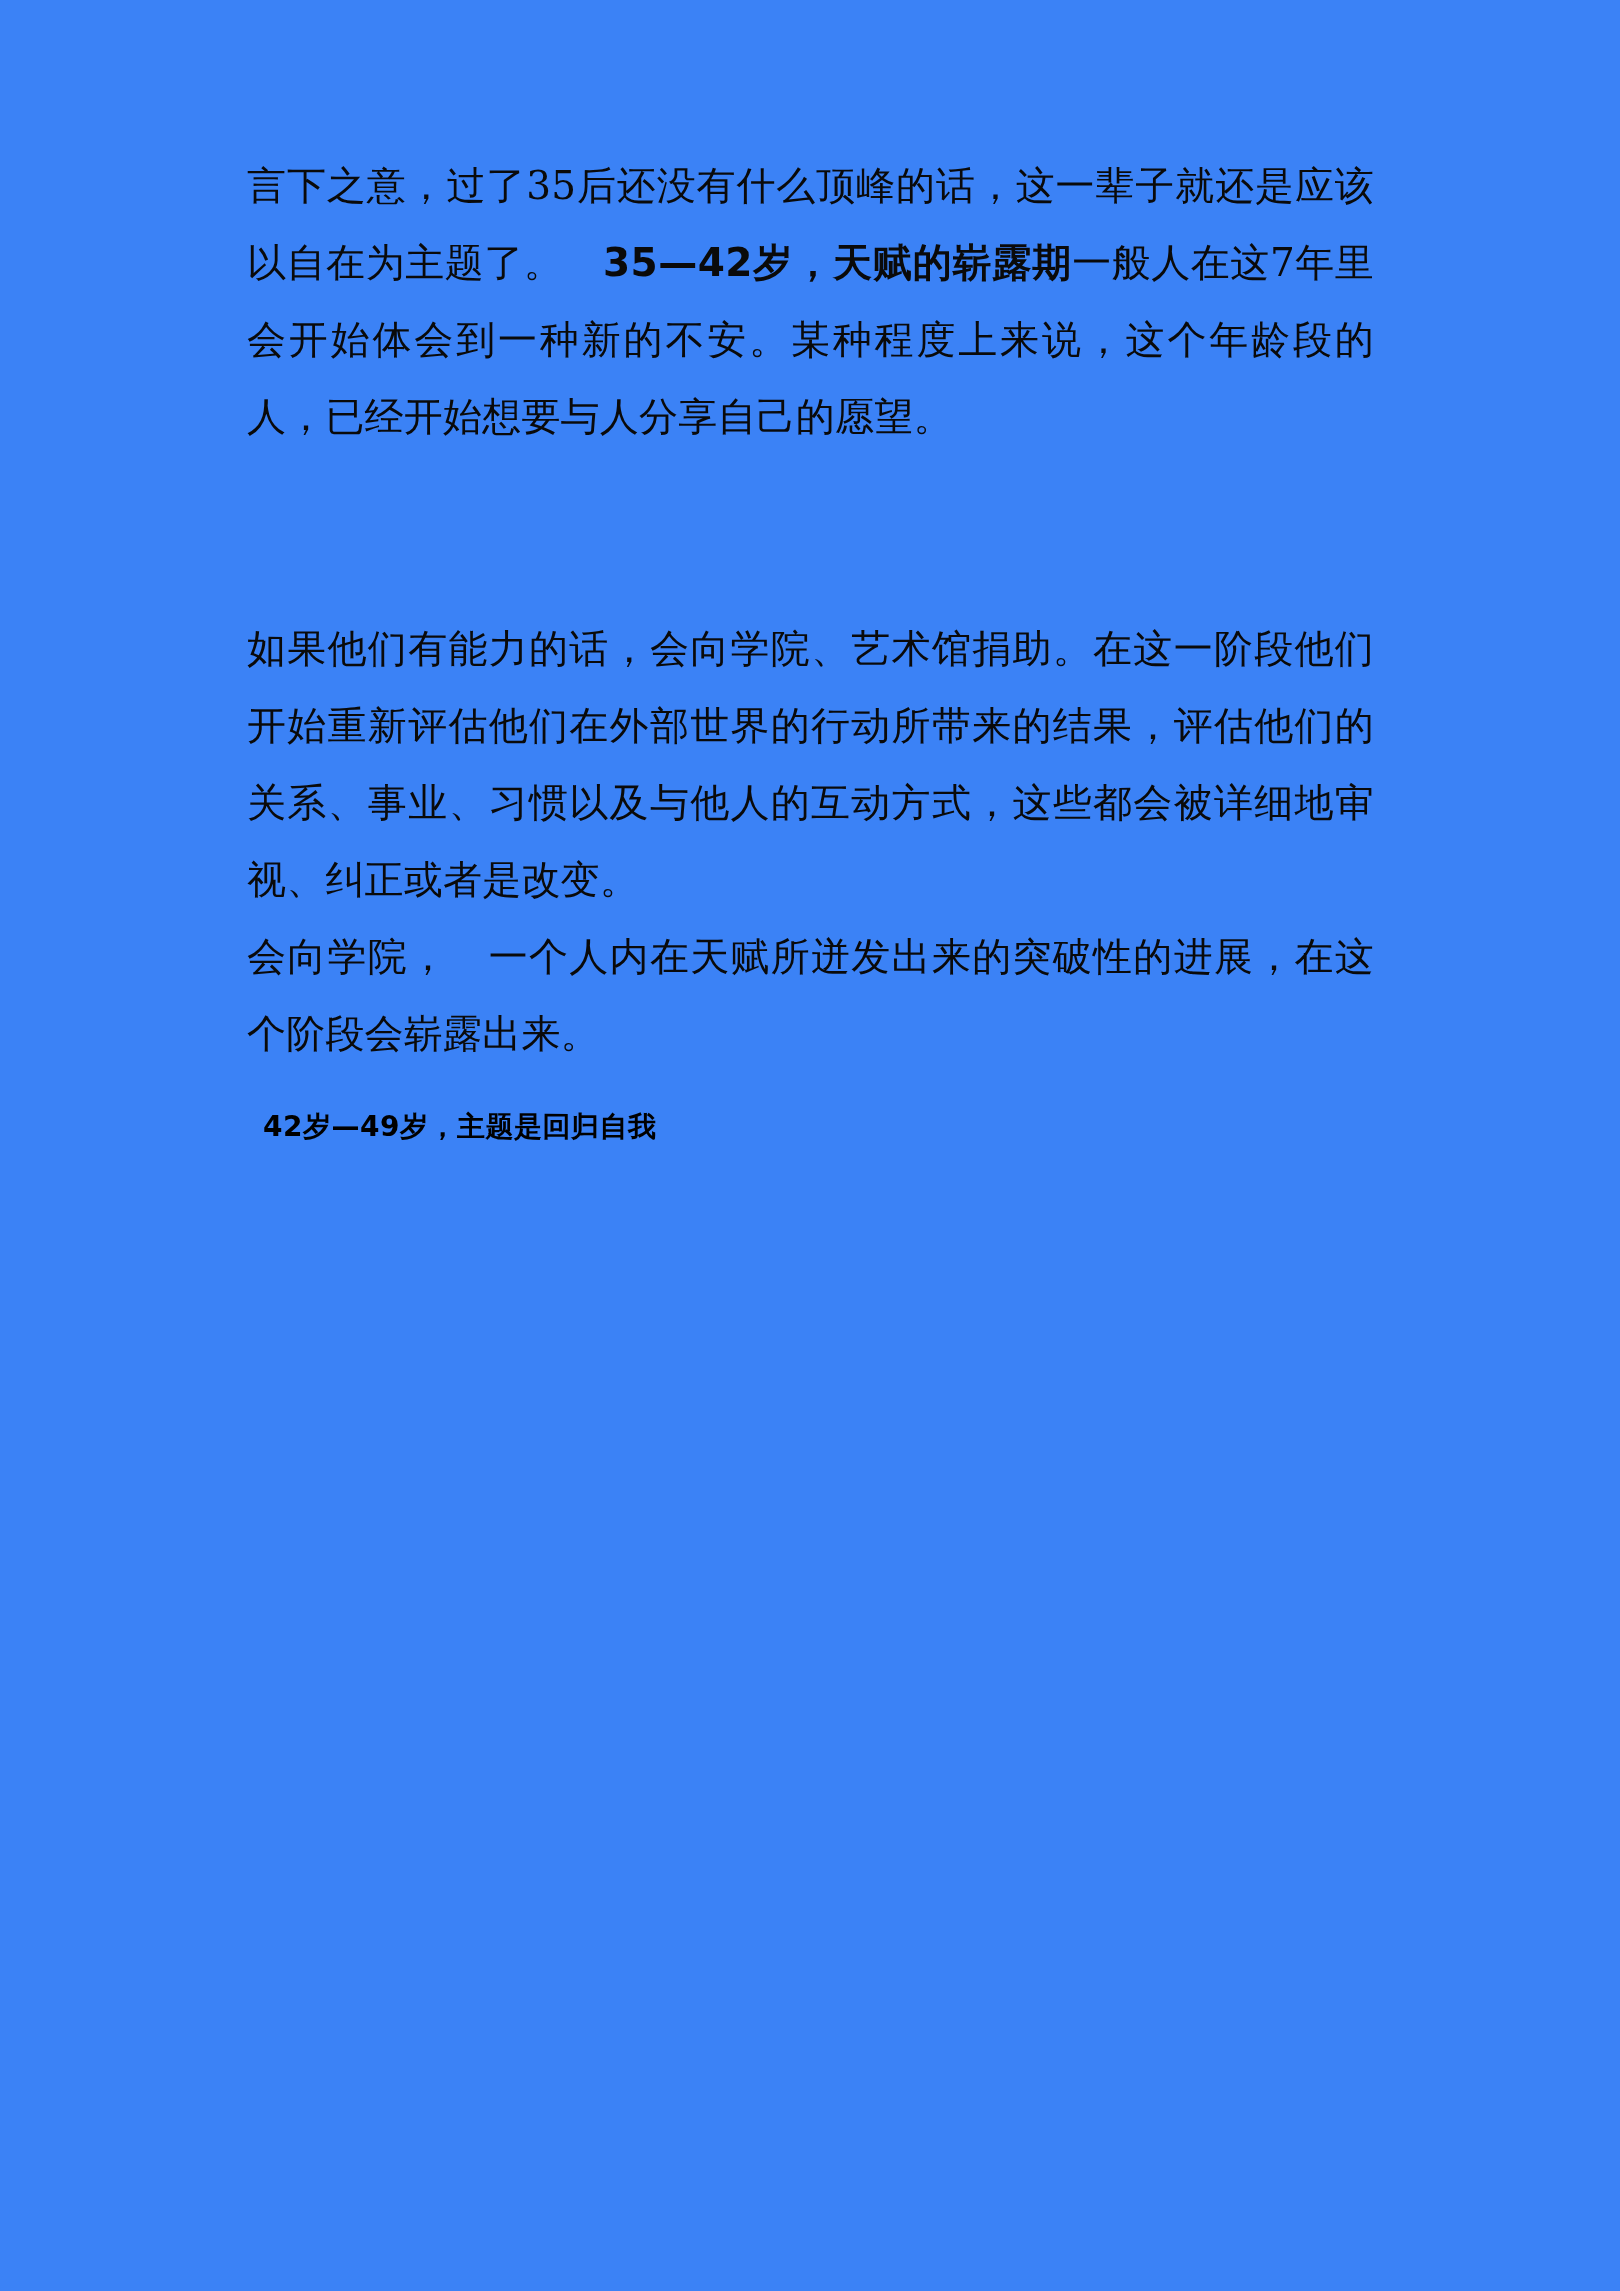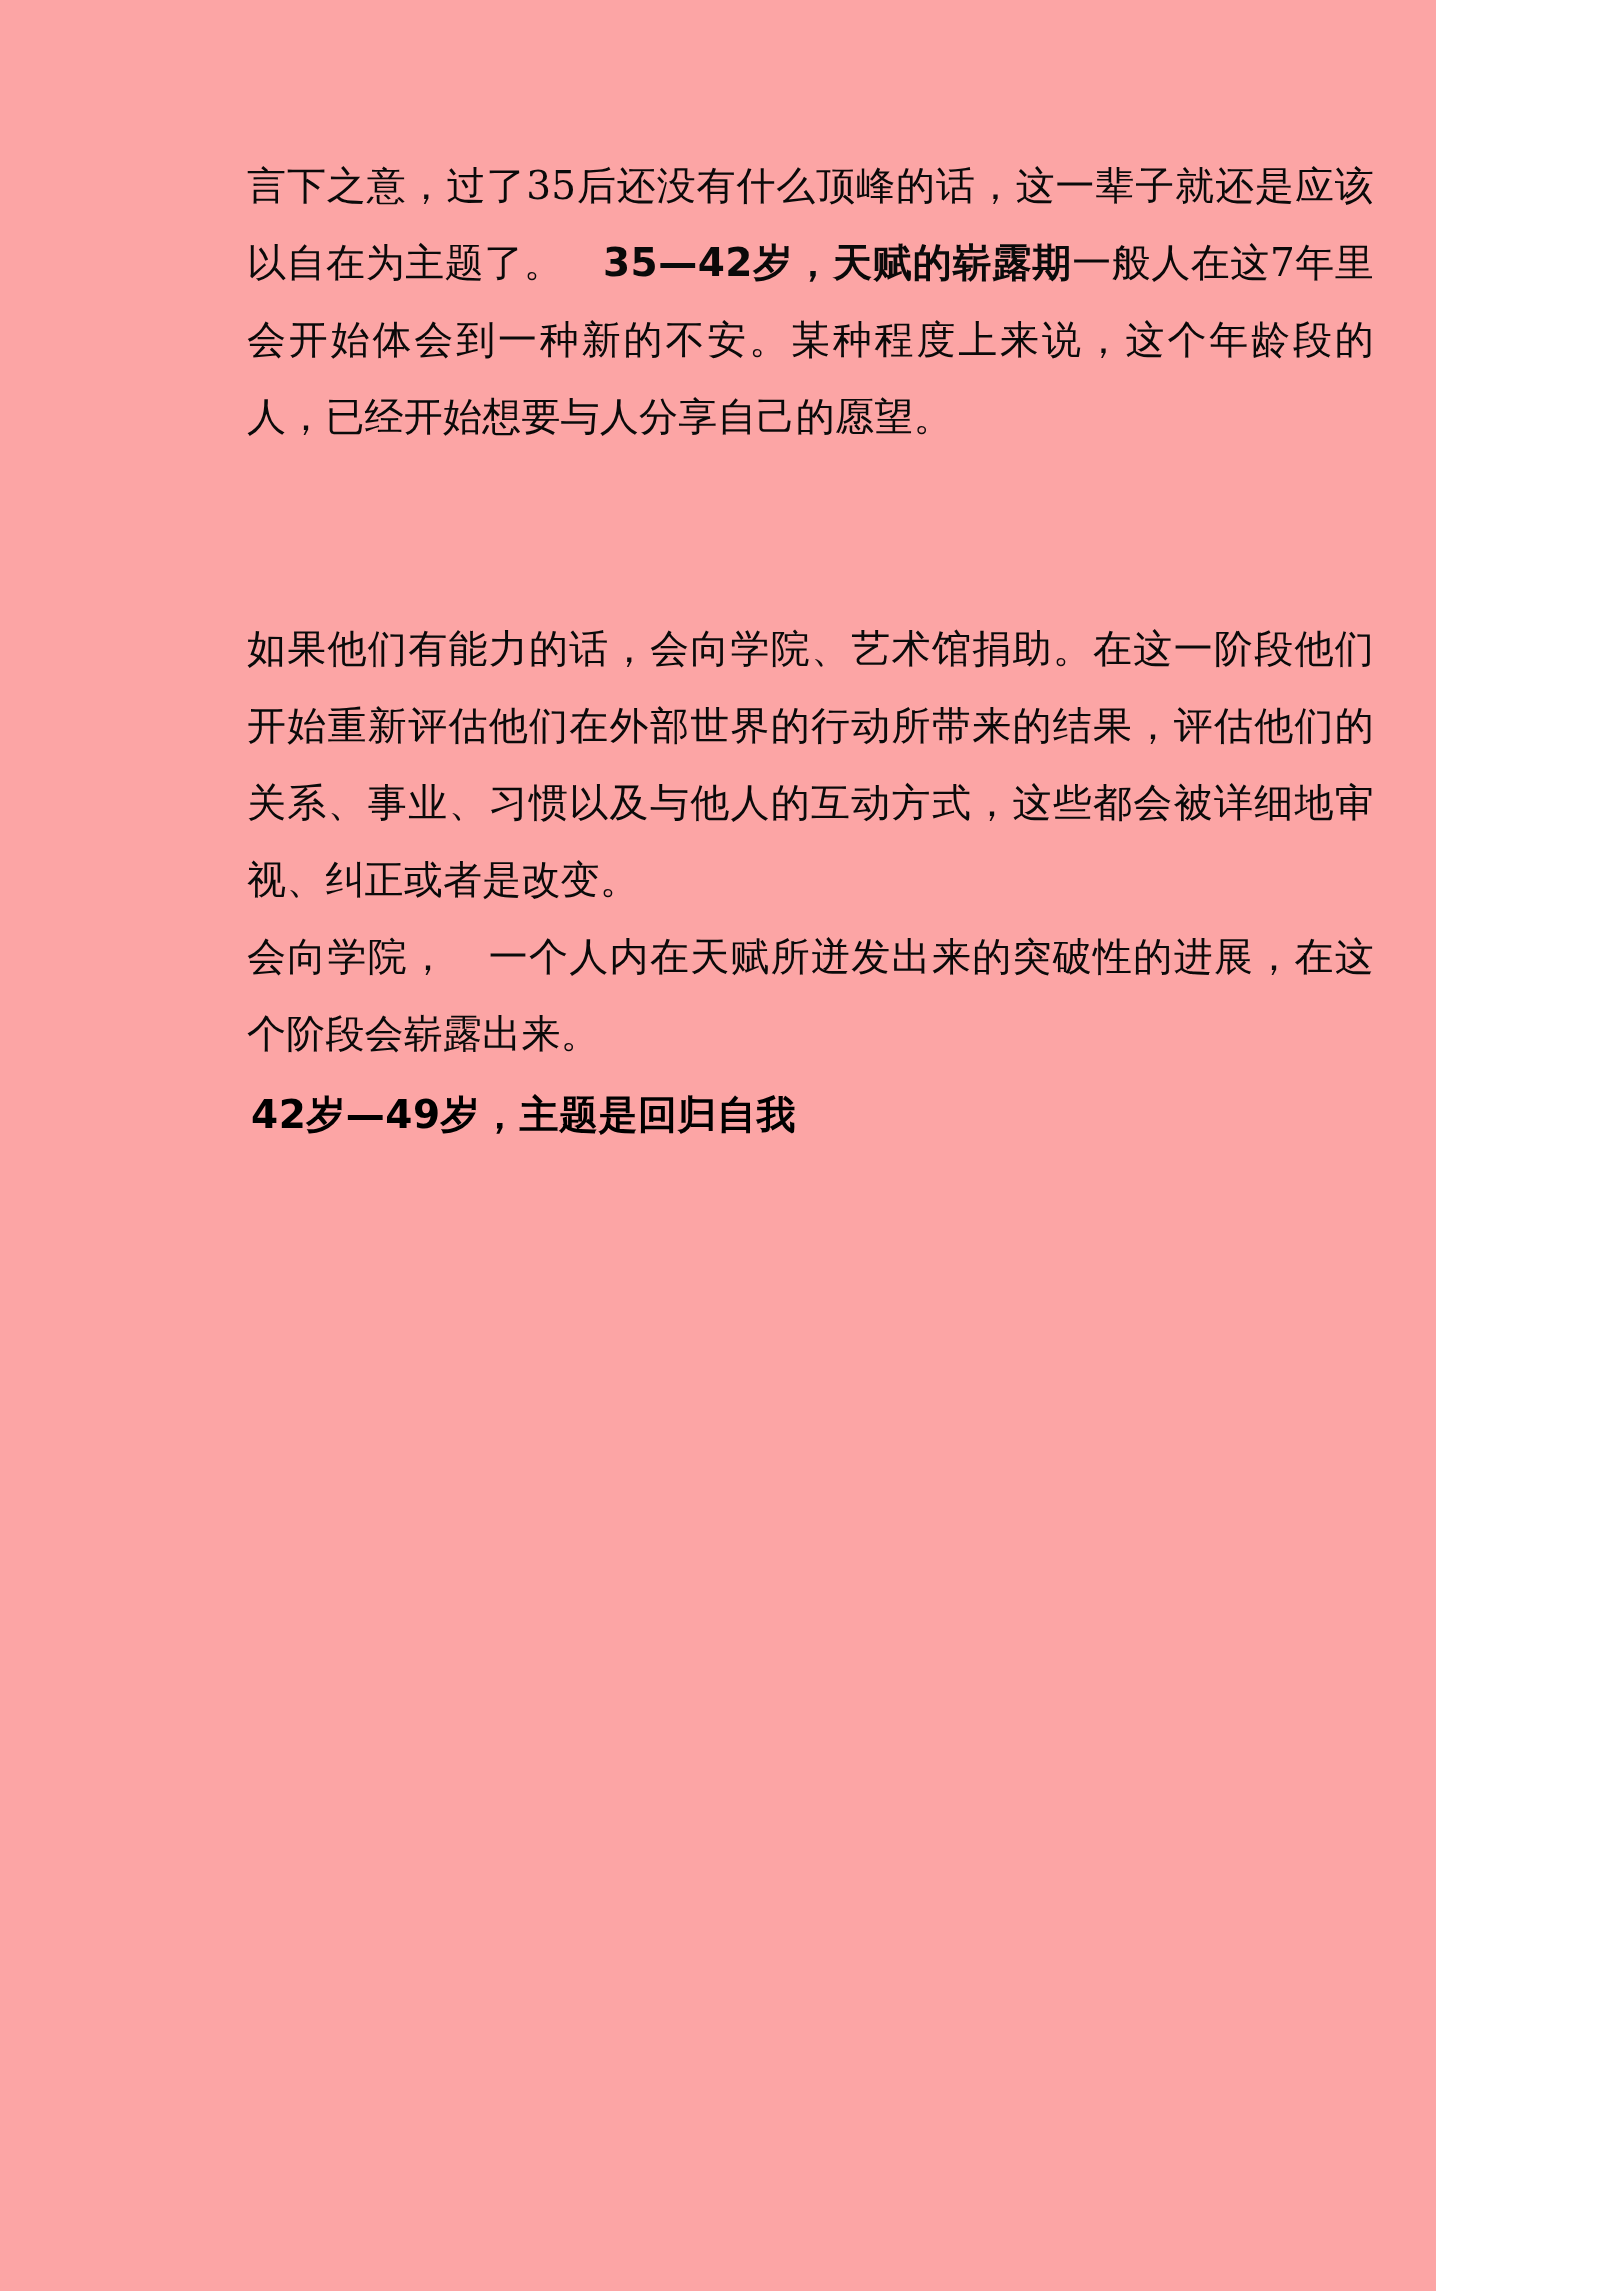--- a/index.html
+++ b/index.html
@@ -2,23 +2,23 @@
 <html><head>
 <meta charset="utf-8">
 <style>
   html, body {
     margin: 0;
     padding: 0;
     background: #ffffff;
   }
   .page {
     position: relative;
-    width: 1436px;
+    width: 1620px;
     height: 2292px;
-    background: #fca5a5;
+    background: #3b82f6;
     box-sizing: border-box;
     overflow: hidden;
   }
   .text-column {
     position: absolute;
     left: 247px;
     top: 147px;
     width: 1127px;
   }
   .para {
@@ -29,25 +29,25 @@
     text-align: justify;
     text-justify: inter-character;
     margin: 0;
     letter-spacing: 0.2px;
   }
   .para.spaced-after {
     margin-bottom: 155px;
   }
   .heading {
     font-family: "DejaVu Sans", "Liberation Sans", sans-serif;
-    font-size: 39px;
+    font-size: 28px;
     line-height: 77px;
     font-weight: bold;
     color: #000000;
-    margin: 4px;
+    margin: 16px;
     text-align: left;
     letter-spacing: 0.5px;
   }
   .emph {
     font-family: "DejaVu Sans", "Liberation Sans", sans-serif;
     font-weight: bold;
     letter-spacing: 0.5px;
   }
 </style>
 </head>

